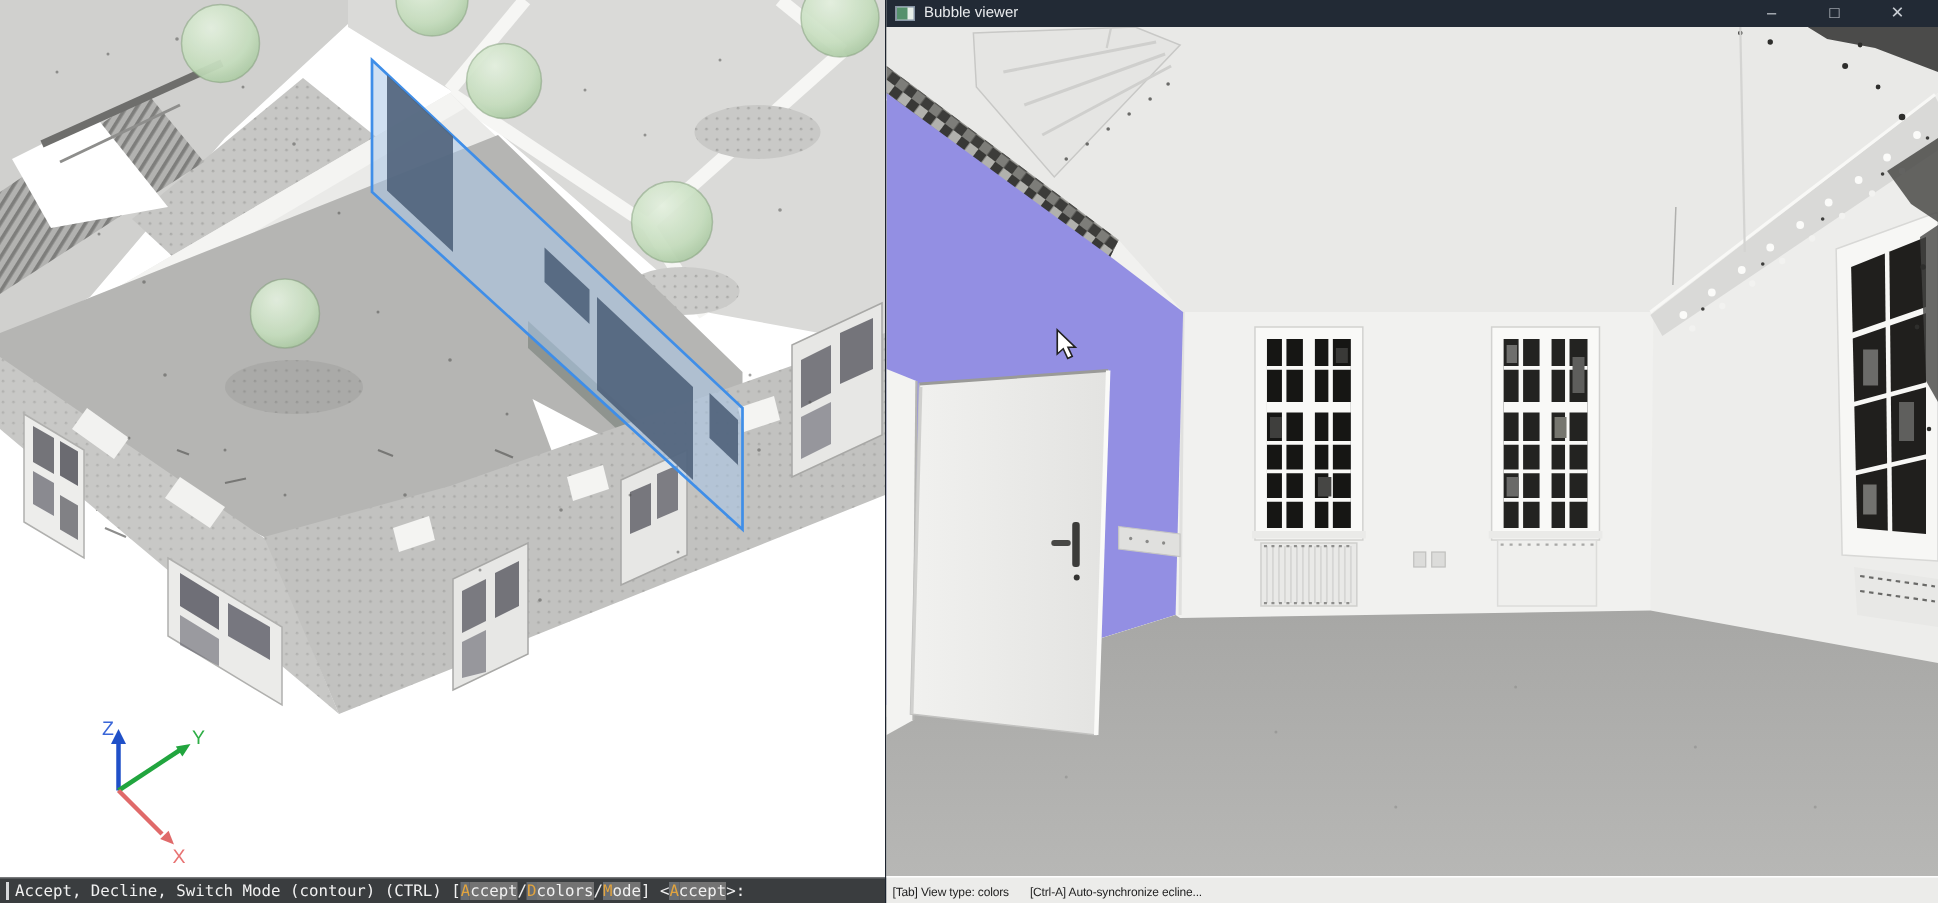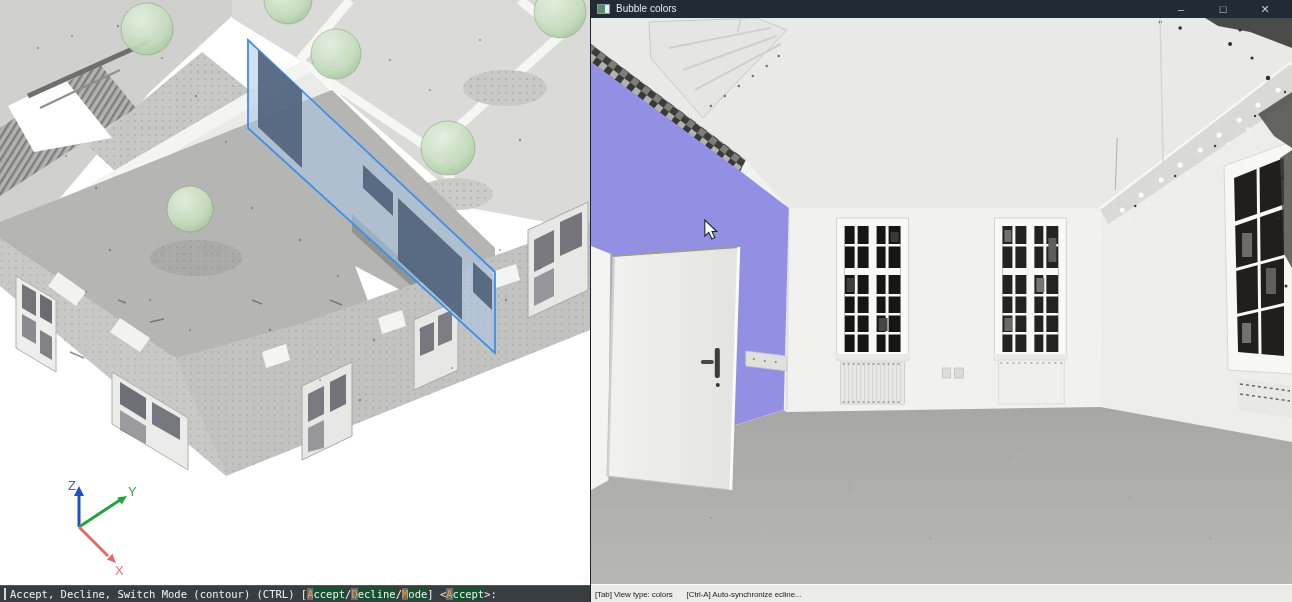--- a/index.html
+++ b/index.html
@@ -4,21 +4,21 @@
 <style>
   html,body{margin:0;padding:0;background:#888;}
   .app{position:relative;width:1292px;height:602px;background:#ffffff;overflow:hidden;
        font-family:"Liberation Sans","DejaVu Sans",sans-serif;}
   .left-pane{position:absolute;left:0;top:0;width:590px;height:602px;background:#fff;}
   .left-pane svg{display:block;width:590px;height:585px;}
   .cmd{position:absolute;left:0;bottom:0;width:660px;height:17px;background:#3a3d3f;
        color:#f1f1f1;font:10.5px "DejaVu Sans Mono",monospace;display:flex;align-items:center;
        white-space:pre;box-sizing:border-box;padding-left:4px;border-top:1px solid #55585a;}
   .cmd .caret{display:inline-block;width:2px;height:12px;background:#d5d7d9;margin-right:4px;}
-  .cmd .hl{background:#14532d;}
+  .cmd .hl{background:#737373;}
   .cmd .hk{color:#e2a43e;background:#6a6e72;}
   .right-pane{position:absolute;left:590px;top:0;width:702px;height:602px;background:#efefed;
               box-sizing:border-box;border-left:1px solid #1d242e;}
   .titlebar{height:18px;background:#222a35;display:flex;align-items:center;padding:0 6px;gap:6px;}
   .titlebar .appicon{width:13px;height:10px;border:1px solid #8795a5;background:#e7efe9;position:relative;box-sizing:border-box;}
   .titlebar .appicon::after{content:"";position:absolute;left:0;top:0;width:7px;height:8px;background:#55916c;}
   .titlebar .title{color:#e8eaec;font-size:10px;line-height:18px;}
   .controls{margin-left:auto;display:flex;}
   .controls span{width:42px;text-align:center;color:#c9ced4;font-size:11px;line-height:18px;cursor:default;}
   .right-pane svg{display:block;width:701px;height:566px;}
@@ -195,28 +195,28 @@
         <polygon points="127,496 121.6,504.4 117.2,497.6" fill="#21a53e"></polygon>
         <line x1="79" y1="527" x2="108" y2="556" stroke="#e06a6a" stroke-width="3"></line>
         <polygon points="116,563 106.8,559.4 112.4,553.8" fill="#e06a6a"></polygon>
         <text x="68" y="490" font-size="13" fill="#3a66d8">Z</text>
         <text x="128" y="496" font-size="13" fill="#2fae46">Y</text>
         <text x="115" y="575" font-size="13" fill="#e87474">X</text>
       </g>
     </svg>
 
     <div class="cmd">
-      <span class="caret"></span><span>Accept, Decline, Switch Mode (contour) (CTRL) [</span><span class="hk">A</span><span class="hl">ccept</span><span>/</span><span class="hk">D</span><span class="hl">ecline</span><span>/</span><span class="hk">M</span><span class="hl">ode</span><span>] &lt;</span><span class="hk">A</span><span class="hl">ccept</span><span>&gt;:</span>
+      <span class="caret"></span><span>Accept, Decline, Switch Mode (contour) (CTRL) [</span><span class="hk">A</span><span class="hl">ccept</span><span>/</span><span class="hk">D</span><span class="hl">colors</span><span>/</span><span class="hk">M</span><span class="hl">ode</span><span>] &lt;</span><span class="hk">A</span><span class="hl">ccept</span><span>&gt;:</span>
     </div>
   </div>
 
   <div class="right-pane">
     <div class="titlebar">
       <div class="appicon"></div>
-      <div class="title">Bubble colors</div>
+      <div class="title">Bubble viewer</div>
       <div class="controls">
         <span>–</span>
         <span>□</span>
         <span>✕</span>
       </div>
     </div>
 
     <svg viewBox="0 0 702 566" preserveAspectRatio="none">
       <defs>
         <pattern id="checker" width="14" height="14" patternUnits="userSpaceOnUse" patternTransform="rotate(37)">

